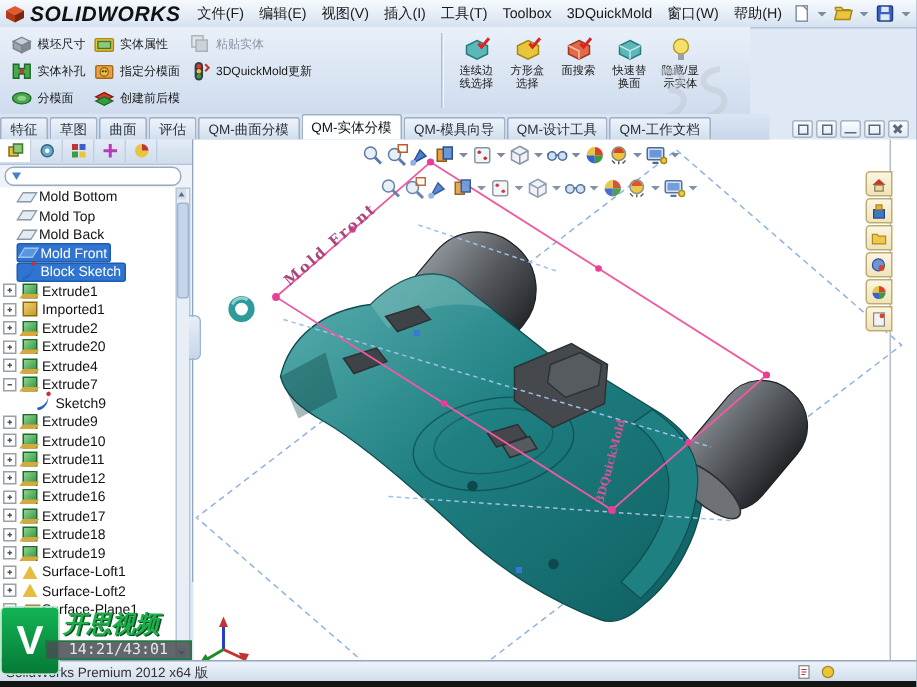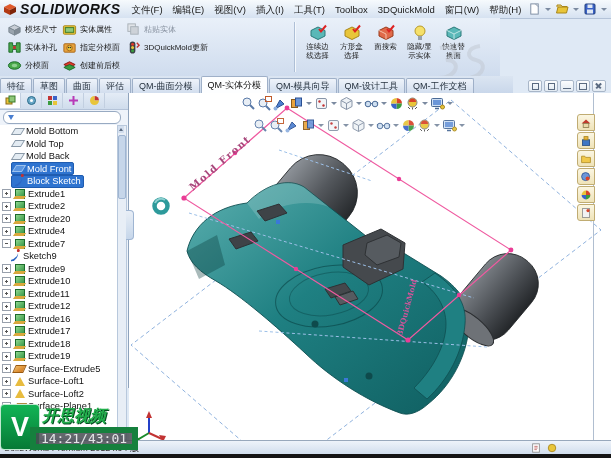--- a/index.html
+++ b/index.html
@@ -85,21 +85,21 @@
   .tpbtn{width:16px;height:15px;background:linear-gradient(#fbf6e2,#efe3b8);border:1px solid #c0ac72;border-radius:3px 0 0 3px;display:flex;align-items:center;justify-content:center}
   .tpline{position:absolute;left:593px;top:93px;width:1px;height:347px;background:#b0bed0;z-index:3}
   
   .wmbadge{position:absolute;left:0px;top:404px;width:38px;height:44px;background:linear-gradient(#12b455,#067a36);
            border-radius:4px;border:1px solid #bfe9cf;display:flex;align-items:center;justify-content:center;
            color:#fff;font-weight:bold;font-size:27px;z-index:6}
   .wmtext{position:absolute;left:42px;top:406px;font-style:italic;font-weight:bold;font-size:16px;color:#1fae4a;
           text-shadow:1px 1px 0 #07finish;z-index:6}
   .wmtext2{text-shadow:1px 1px 0 #064d22;z-index:6}
   .wmtime{position:absolute;left:30px;top:427px;width:96px;height:11px;background:rgba(72,76,82,.85);
-          border:6px solid #15803d;color:#e4e6e8;font-family:"DejaVu Sans Mono",monospace;font-size:13px;
+          border:1px solid #15803d;color:#e4e6e8;font-family:"DejaVu Sans Mono",monospace;font-size:10px;
           display:flex;align-items:center;justify-content:center;z-index:6}
   
   .statusbar{position:absolute;left:0;top:440px;width:611px;height:14px;
              background:linear-gradient(#eef3fa,#cfdcec);border-top:1px solid #98a8bc;
              display:flex;align-items:center;font-size:9px;color:#333}
   .statusbar .stext{padding-left:4px}
   .sic{margin-left:auto}
   .bottomstrip{position:absolute;left:0;top:454px;width:611px;height:4px;background:#141414}
 </style>
 </head>
@@ -241,33 +241,33 @@
       <svg width="18" height="18" viewBox="0 0 18 18">
           <path d="M9,3 L16,6.5 L16,12 L9,15.5 L2,12 L2,6.5 Z" fill="#e06a4a" stroke="#9a3a1a"></path>
           <path d="M2,6.5 L9,10 L9,15.5" fill="none" stroke="#f4c0a8"></path>
           <path d="M10,5 L12,7.5 L17,1.5" stroke="#d22" stroke-width="2" fill="none"></path>
         </svg>
       <span>面搜索</span>
       <span></span>
     </div>
     <div class="bigbtn">
       <svg width="18" height="18" viewBox="0 0 18 18">
+          <path d="M9,3 L16,6.5 L16,12 L9,15.5 L2,12 L2,6.5 Z" fill="#5ab8b8" stroke="#2a7a7a"></path>
+          <path d="M2,6.5 L9,10 L16,6.5 M9,10 L9,15.5" fill="none" stroke="#bfe4e4"></path>
+        </svg>
+      <span>快速替</span>
+      <span>换面</span>
+    </div>
+    <div class="bigbtn">
+      <svg width="18" height="18" viewBox="0 0 18 18">
           <circle cx="9" cy="7" r="5" fill="#f5e06a" stroke="#b89a2a"></circle>
           <rect x="7" y="12" width="4" height="4" fill="#98a2ac"></rect>
         </svg>
       <span>隐藏/显</span>
       <span>示实体</span>
-    </div>
-    <div class="bigbtn">
-      <svg width="18" height="18" viewBox="0 0 18 18">
-          <path d="M9,3 L16,6.5 L16,12 L9,15.5 L2,12 L2,6.5 Z" fill="#5ab8b8" stroke="#2a7a7a"></path>
-          <path d="M2,6.5 L9,10 L16,6.5 M9,10 L9,15.5" fill="none" stroke="#bfe4e4"></path>
-        </svg>
-      <span>快速替</span>
-      <span>换面</span>
     </div>
   </div>
   <svg class="dslogo" width="58" height="44" viewBox="0 0 58 44">
     <path d="M8,8 C24,4 28,16 14,20 C30,20 26,38 6,38" fill="none" stroke="#c3cad4" stroke-width="4"></path>
     <path d="M48,6 C34,8 34,18 44,20 C54,22 54,34 38,38" fill="none" stroke="#c3cad4" stroke-width="4"></path>
   </svg>
 </div>
 
 <div class="tabbar">
   <span class="tab">特征</span>
@@ -368,20 +368,27 @@
     <div class="trow">
         <i class="exp"></i>
         <span class="ici">
           <i class="ic-ext"></i>
         </span>
         <span>Extrude1</span>
       </div>
     <div class="trow">
         <i class="exp"></i>
         <span class="ici">
+          <i class="ic-imp"></i>
+        </span>
+        <span>Imported1</span>
+      </div>
+    <div class="trow">
+        <i class="exp"></i>
+        <span class="ici">
           <i class="ic-ext"></i>
         </span>
         <span>Extrude2</span>
       </div>
     <div class="trow">
         <i class="exp"></i>
         <span class="ici">
           <i class="ic-ext"></i>
         </span>
         <span>Extrude20</span>
@@ -393,21 +400,21 @@
         </span>
         <span>Extrude4</span>
       </div>
     <div class="trow">
         <i class="exp minus"></i>
         <span class="ici">
           <i class="ic-ext"></i>
         </span>
         <span>Extrude7</span>
       </div>
-    <div class="trow" style="padding-left:8px">
+    <div class="trow" style="padding-left:22px">
         <span class="ici">
           <i class="ic-sketch"></i>
         </span>
         <span>Sketch9</span>
       </div>
     <div class="trow">
         <i class="exp"></i>
         <span class="ici">
           <i class="ic-ext"></i>
         </span>
@@ -454,27 +461,20 @@
           <i class="ic-ext"></i>
         </span>
         <span>Extrude18</span>
       </div>
     <div class="trow">
         <i class="exp"></i>
         <span class="ici">
           <i class="ic-ext"></i>
         </span>
         <span>Extrude19</span>
-      </div>
-    <div class="trow">
-        <i class="exp"></i>
-        <span class="ici">
-          <i class="ic-sx"></i>
-        </span>
-        <span>Surface-Extrude5</span>
       </div>
     <div class="trow">
         <i class="exp"></i>
         <span class="ici">
           <i class="ic-loft"></i>
         </span>
         <span>Surface-Loft1</span>
       </div>
     <div class="trow">
         <i class="exp"></i>

